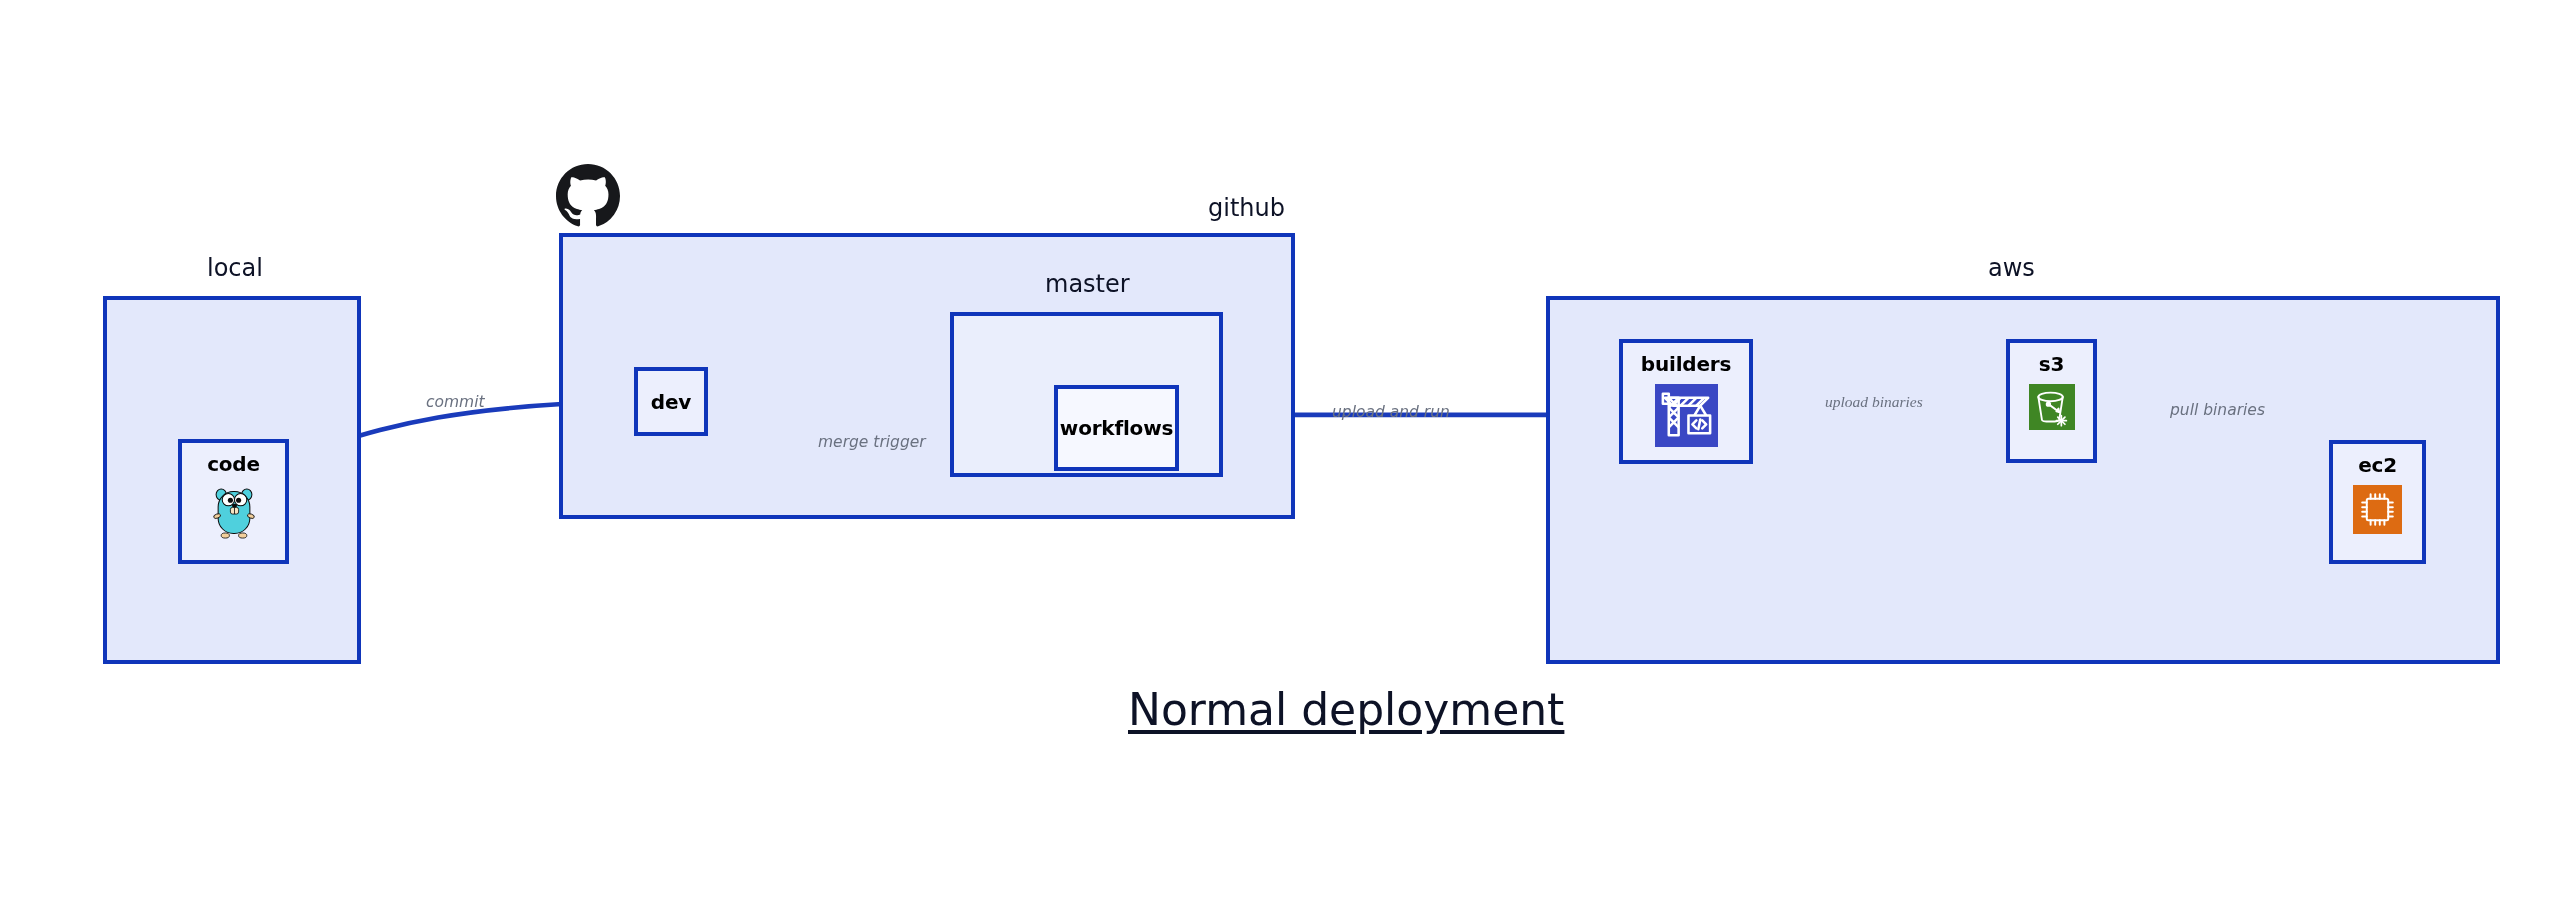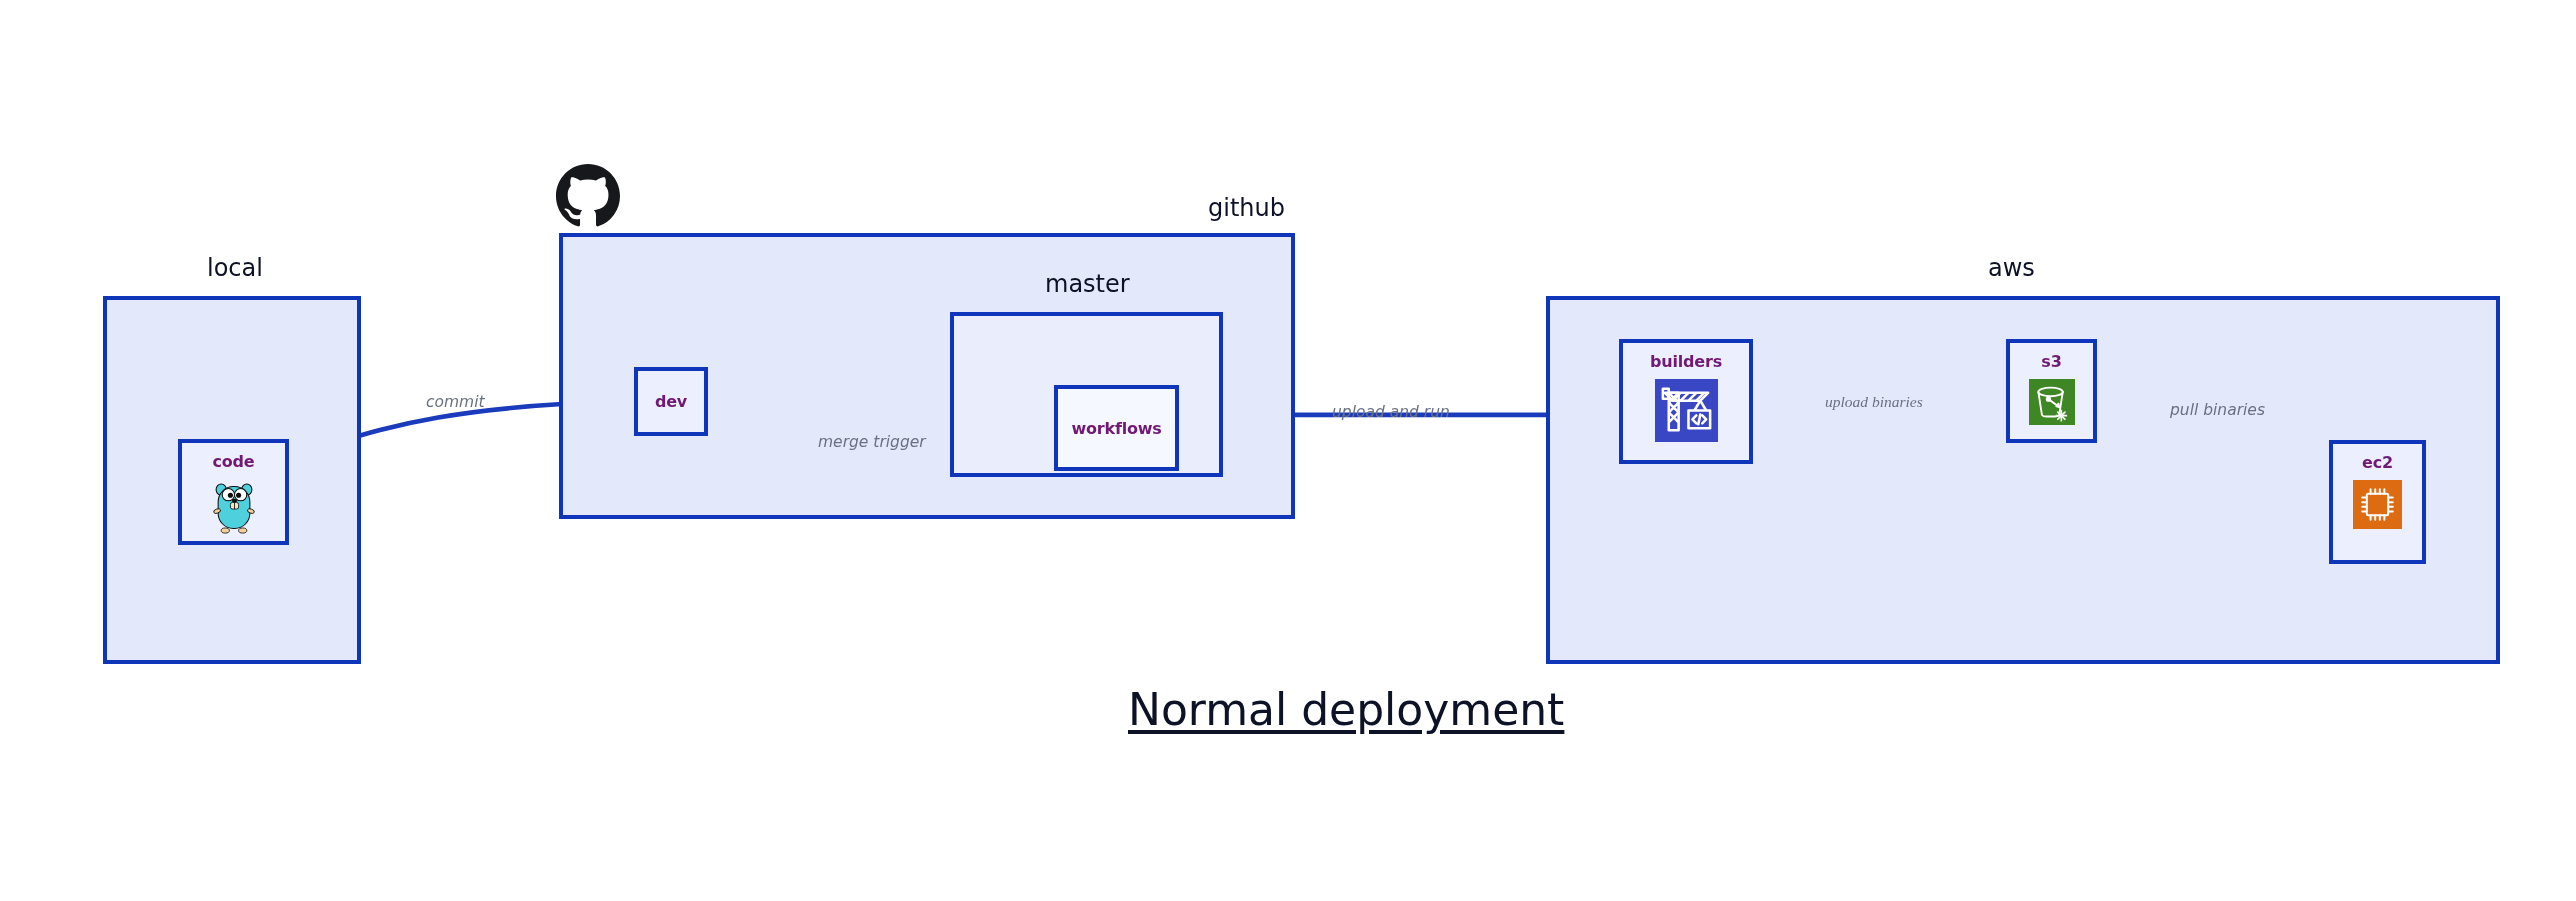--- a/index.html
+++ b/index.html
@@ -8,21 +8,21 @@
   .stage{position:absolute;left:0;top:0;width:2604px;height:902px;}
 
   
   .cluster{position:absolute;background:#e3e8fb;border:4.6px solid #0f35ba;box-sizing:border-box;}
   .cluster-inner{position:absolute;background:#eaeefc;border:4.6px solid #0f35ba;box-sizing:border-box;}
   .cluster-label{position:absolute;color:#0d1226;font-size:24px;line-height:1;white-space:nowrap;}
 
   
   .node{position:absolute;background:#eceffd;border:4.6px solid #0f35ba;box-sizing:border-box;
         display:flex;flex-direction:column;align-items:center;}
-  .node-label{font-size:16px;font-weight:bold;color:#701a75;margin-top:9.3px;white-space:nowrap;letter-spacing:-0.2px;}
+  .node-label{font-size:20px;font-weight:bold;color:#000000;margin-top:9.3px;white-space:nowrap;letter-spacing:-0.2px;}
   .node-icon{margin-top:8.2px;display:block;}
   .node.plain{justify-content:center;}
   .node.plain .node-label{margin-top:0;}
 
   
   .edges{position:absolute;left:0;top:0;width:2604px;height:902px;overflow:visible;}
   .edge-label{position:absolute;font-style:italic;font-size:15.5px;color:#6a7180;
               white-space:nowrap;background:transparent;line-height:1;}
 
   
@@ -51,21 +51,21 @@
     <path d="M 2227 805 L 3133 805" fill="none" stroke="#1a3bbb" stroke-width="9" marker-end="url(#arrow)"></path>
 
     <path d="M 3403 783 L 3883 783" fill="none" stroke="#1a3bbb" stroke-width="9" marker-end="url(#arrow)"></path>
 
     <path d="M 4070 777 C 4240 780 4340 840 4505 950" fill="none" stroke="#1a3bbb" stroke-width="9" marker-end="url(#arrow)"></path>
   </svg>
 
   <div class="cluster-label" style="left:207px;top:256px;">local</div>
   <div class="cluster" style="left:103px;top:296px;width:258px;height:368px;"></div>
 
-  <div class="node" style="left:178px;top:439px;width:111px;height:106px;">
+  <div class="node" style="left:178px;top:439px;width:111px;height:125px;">
     <div class="node-label">code</div>
     <span class="node-icon">
       <svg width="44" height="56" viewBox="0 0 86 108">
 
         <ellipse cx="18" cy="20" rx="10" ry="11" fill="#4fd0dd" stroke="#0b0b0b" stroke-width="2"></ellipse>
         <ellipse cx="68" cy="20" rx="10" ry="11" fill="#4fd0dd" stroke="#0b0b0b" stroke-width="2"></ellipse>
 
         <rect x="12" y="14" width="62" height="82" rx="30" fill="#4fd0dd" stroke="#0b0b0b" stroke-width="2"></rect>
 
         <circle cx="32" cy="30" r="12" fill="#ffffff" stroke="#0b0b0b" stroke-width="2"></circle>
@@ -137,21 +137,21 @@
 
         <g fill="none" stroke="#ffffff" stroke-width="2.6" stroke-linecap="round" stroke-linejoin="round">
           <path d="M42 37 L38 41 L42 45"></path>
           <path d="M48 37 L52 41 L48 45"></path>
           <path d="M46 36 L44 46"></path>
         </g>
       </svg>
     </span>
   </div>
 
-  <div class="node" style="left:2006px;top:339px;width:91px;height:104px;">
+  <div class="node" style="left:2006px;top:339px;width:91px;height:124px;">
     <div class="node-label">s3</div>
     <span class="node-icon">
       <svg width="46" height="46" viewBox="0 0 64 64">
         <rect x="0" y="0" width="64" height="64" fill="#3f8624"></rect>
         <g fill="none" stroke="#ffffff" stroke-width="2.6" stroke-linecap="round" stroke-linejoin="round">
           <ellipse cx="30" cy="18" rx="17" ry="6"></ellipse>
           <path d="M13 18 L18 50 C18 53 42 53 42 50 L47 18"></path>
 
           <path d="M27 28 L42 39"></path>
           <circle cx="27" cy="28" r="2.4" fill="#ffffff"></circle>

